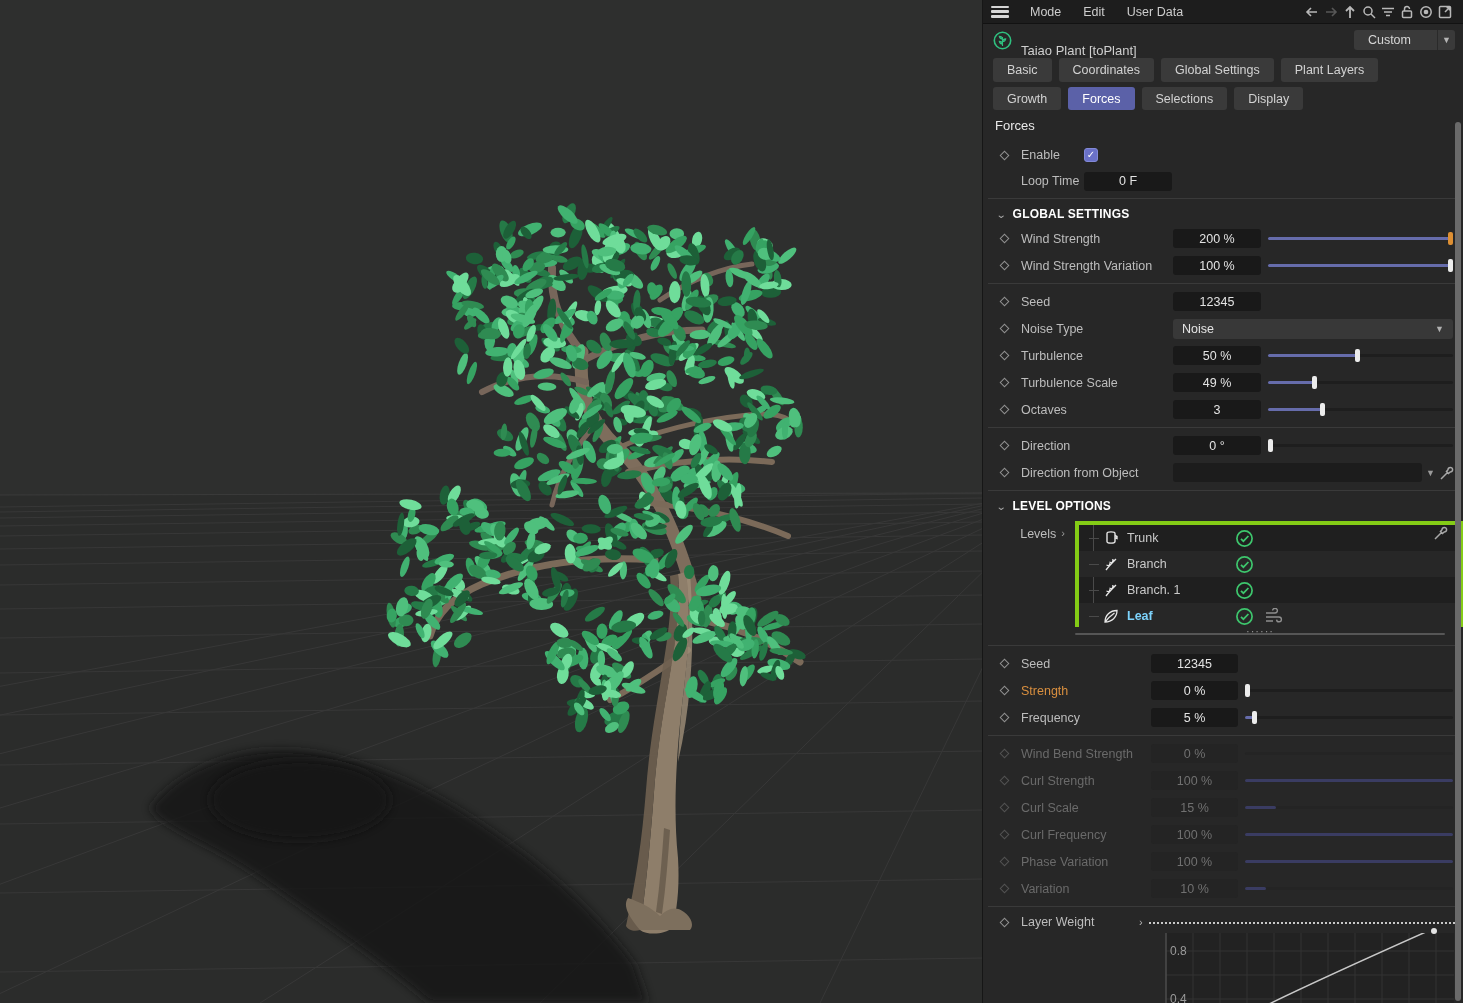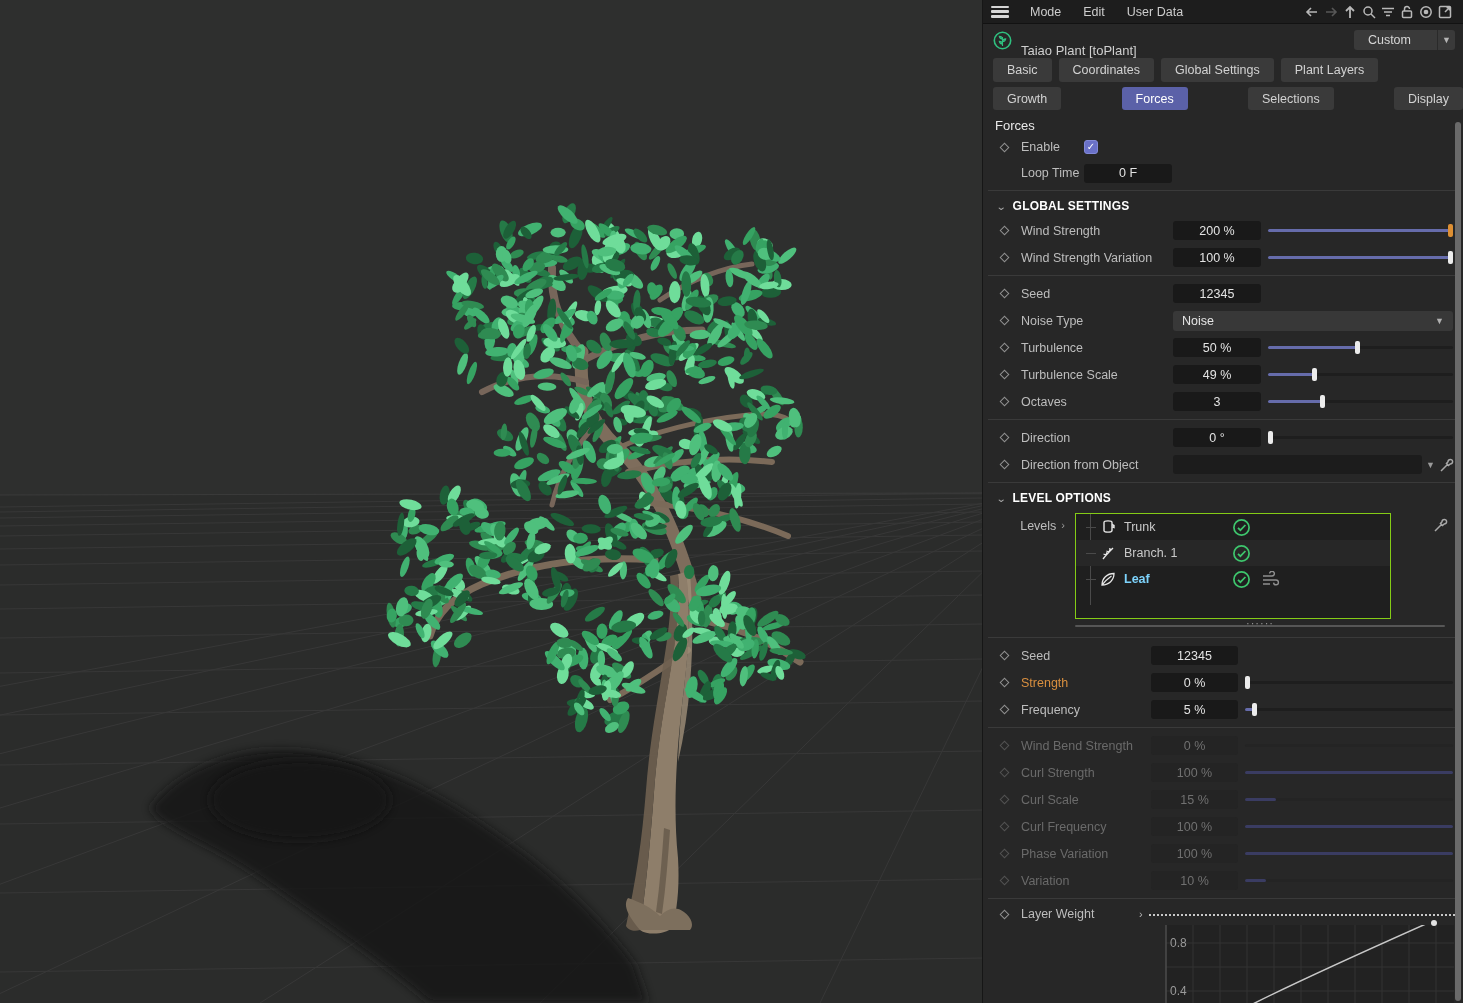--- a/index.html
+++ b/index.html
@@ -51,21 +51,21 @@
   .sect{display:flex;align-items:center;height:22px;padding-left:14px;color:#fff;font-weight:bold;font-size:12px;letter-spacing:.2px;}
   .sect .chev{color:#a9a9a9;font-weight:normal;font-size:10px;margin-right:7px;transform:scaleX(1.3);}
   .drop{flex:1;height:20px;background:#383838;border-radius:3px;display:flex;align-items:center;padding:0 9px;color:#e5e5e5;font-size:12.5px;margin-right:10px;}
   .drop .da{margin-left:auto;color:#b0b0b0;font-size:9px;}
   .objfield{flex:1;height:19px;background:#1c1c1c;border-radius:3px;margin-right:4px;}
   .mini-arrow{color:#9a9a9a;font-size:9px;margin-right:4px;}
   
   .levels-wrap{display:flex;padding:4px 0 0 18px;position:relative;}
   .levels-lab{width:74px;flex:none;display:flex;justify-content:flex-end;align-items:flex-start;padding:6px 10px 0 0;color:#bdbdbd;font-size:12.5px;gap:5px;}
   .levels-lab .chev{color:#9a9a9a;font-size:11px;}
-  .lvl-list{width:316px;background:#1f1f1f;border:1px solid #84cc16;height:106px;position:relative;}
+  .lvl-list{width:388px;background:#1f1f1f;border:4px solid #84cc16;height:106px;position:relative;}
   .lvl-row{display:flex;align-items:center;height:26px;padding-left:10px;position:relative;}
   .lvl-row:nth-child(odd){background:#272727;}
   .tree-line{position:absolute;left:14px;top:0;bottom:13px;width:1px;background:#4a4a4a;}
   .stub{width:10px;height:1px;background:#4a4a4a;margin-right:3px;flex:none;}
   .lvl-icon{width:18px;height:18px;flex:none;margin-right:7px;}
   .lvl-name{color:#c9c9c9;font-size:12.5px;width:108px;}
   .lvl-name.hot{color:#7dd3fc;font-weight:bold;}
   .lvl-check{width:19px;height:19px;flex:none;}
   .lvl-wind{width:22px;height:16px;margin-left:10px;flex:none;}
   .picker{position:absolute;width:16px;height:16px;}
@@ -1018,30 +1018,30 @@
         <span class="parrow">▼</span>
       </span>
     </div>
 
     <div class="tabs">
       <span class="tab">Basic</span>
       <span class="tab">Coordinates</span>
       <span class="tab">Global Settings</span>
       <span class="tab">Plant Layers</span>
     </div>
-    <div class="tabs" style="padding-top:5px;justify-content:space-between;">
+    <div class="tabs" style="padding-top:5px;">
       <span class="tab">Growth</span>
       <span class="tab active">Forces</span>
       <span class="tab">Selections</span>
       <span class="tab">Display</span>
     </div>
 
     <div class="forces-heading">Forces</div>
 
-    <div class="row e" style="height:26px;">
+    <div class="row e" style="height:26px;margin-top:8px;">
       <span class="dia"></span>
       <span class="lbl">Enable</span>
       <span class="checkbox">✓</span>
     </div>
 
     <div class="row e" style="height:26px;">
       <span class="dia sp"></span>
       <span class="lbl">Loop Time</span>
       <span class="val">0 F</span>
     </div>
@@ -1150,20 +1150,31 @@
         </span>
       <div class="lvl-list">
         <span class="tree-line"></span>
         <div class="lvl-row">
           <span class="stub"></span>
           <svg class="lvl-icon" viewBox="0 0 18 18" fill="none" stroke="#e6e6e6" stroke-width="1.4">
               <path d="M5 4.5 a4 1.6 0 0 1 8 0 v8 a4 1.6 0 0 1 -8 0 z"></path>
               <path d="M13 6.5 l2 1 v2 l-2 -0.6"></path>
             </svg>
           <span class="lvl-name">Trunk</span>
+          <svg class="lvl-check" viewBox="0 0 19 19" fill="none" stroke="#3ec66d">
+              <circle cx="9.5" cy="9.5" r="7.6" stroke-width="1.7"></circle>
+              <path d="M6 9.8 l2.4 2.4 L13.4 7" stroke-width="1.7"></path>
+            </svg>
+        </div>
+        <div class="lvl-row">
+          <span class="stub"></span>
+          <svg class="lvl-icon" viewBox="0 0 18 18" fill="none" stroke="#e6e6e6" stroke-width="1.3">
+              <path d="M4 15 C7 11 10 8 14 4 M7 11 l-2.5 -1 M7 11 l1 -2.8 M10 8 l-2.6 -1 M10 8 l1 -2.6 M12.5 5.5 l-2.4 -1"></path>
+            </svg>
+          <span class="lvl-name">Branch</span>
           <svg class="lvl-check" viewBox="0 0 19 19" fill="none" stroke="#3ec66d">
               <circle cx="9.5" cy="9.5" r="7.6" stroke-width="1.7"></circle>
               <path d="M6 9.8 l2.4 2.4 L13.4 7" stroke-width="1.7"></path>
             </svg>
         </div>
         <div class="lvl-row">
           <span class="stub"></span>
           <svg class="lvl-icon" viewBox="0 0 18 18" fill="none" stroke="#e6e6e6" stroke-width="1.3">
               <path d="M4 15 C7 11 10 8 14 4 M7 11 l-2.5 -1 M7 11 l1 -2.8 M10 8 l-2.6 -1 M10 8 l1 -2.6 M12.5 5.5 l-2.4 -1"></path>
             </svg>

